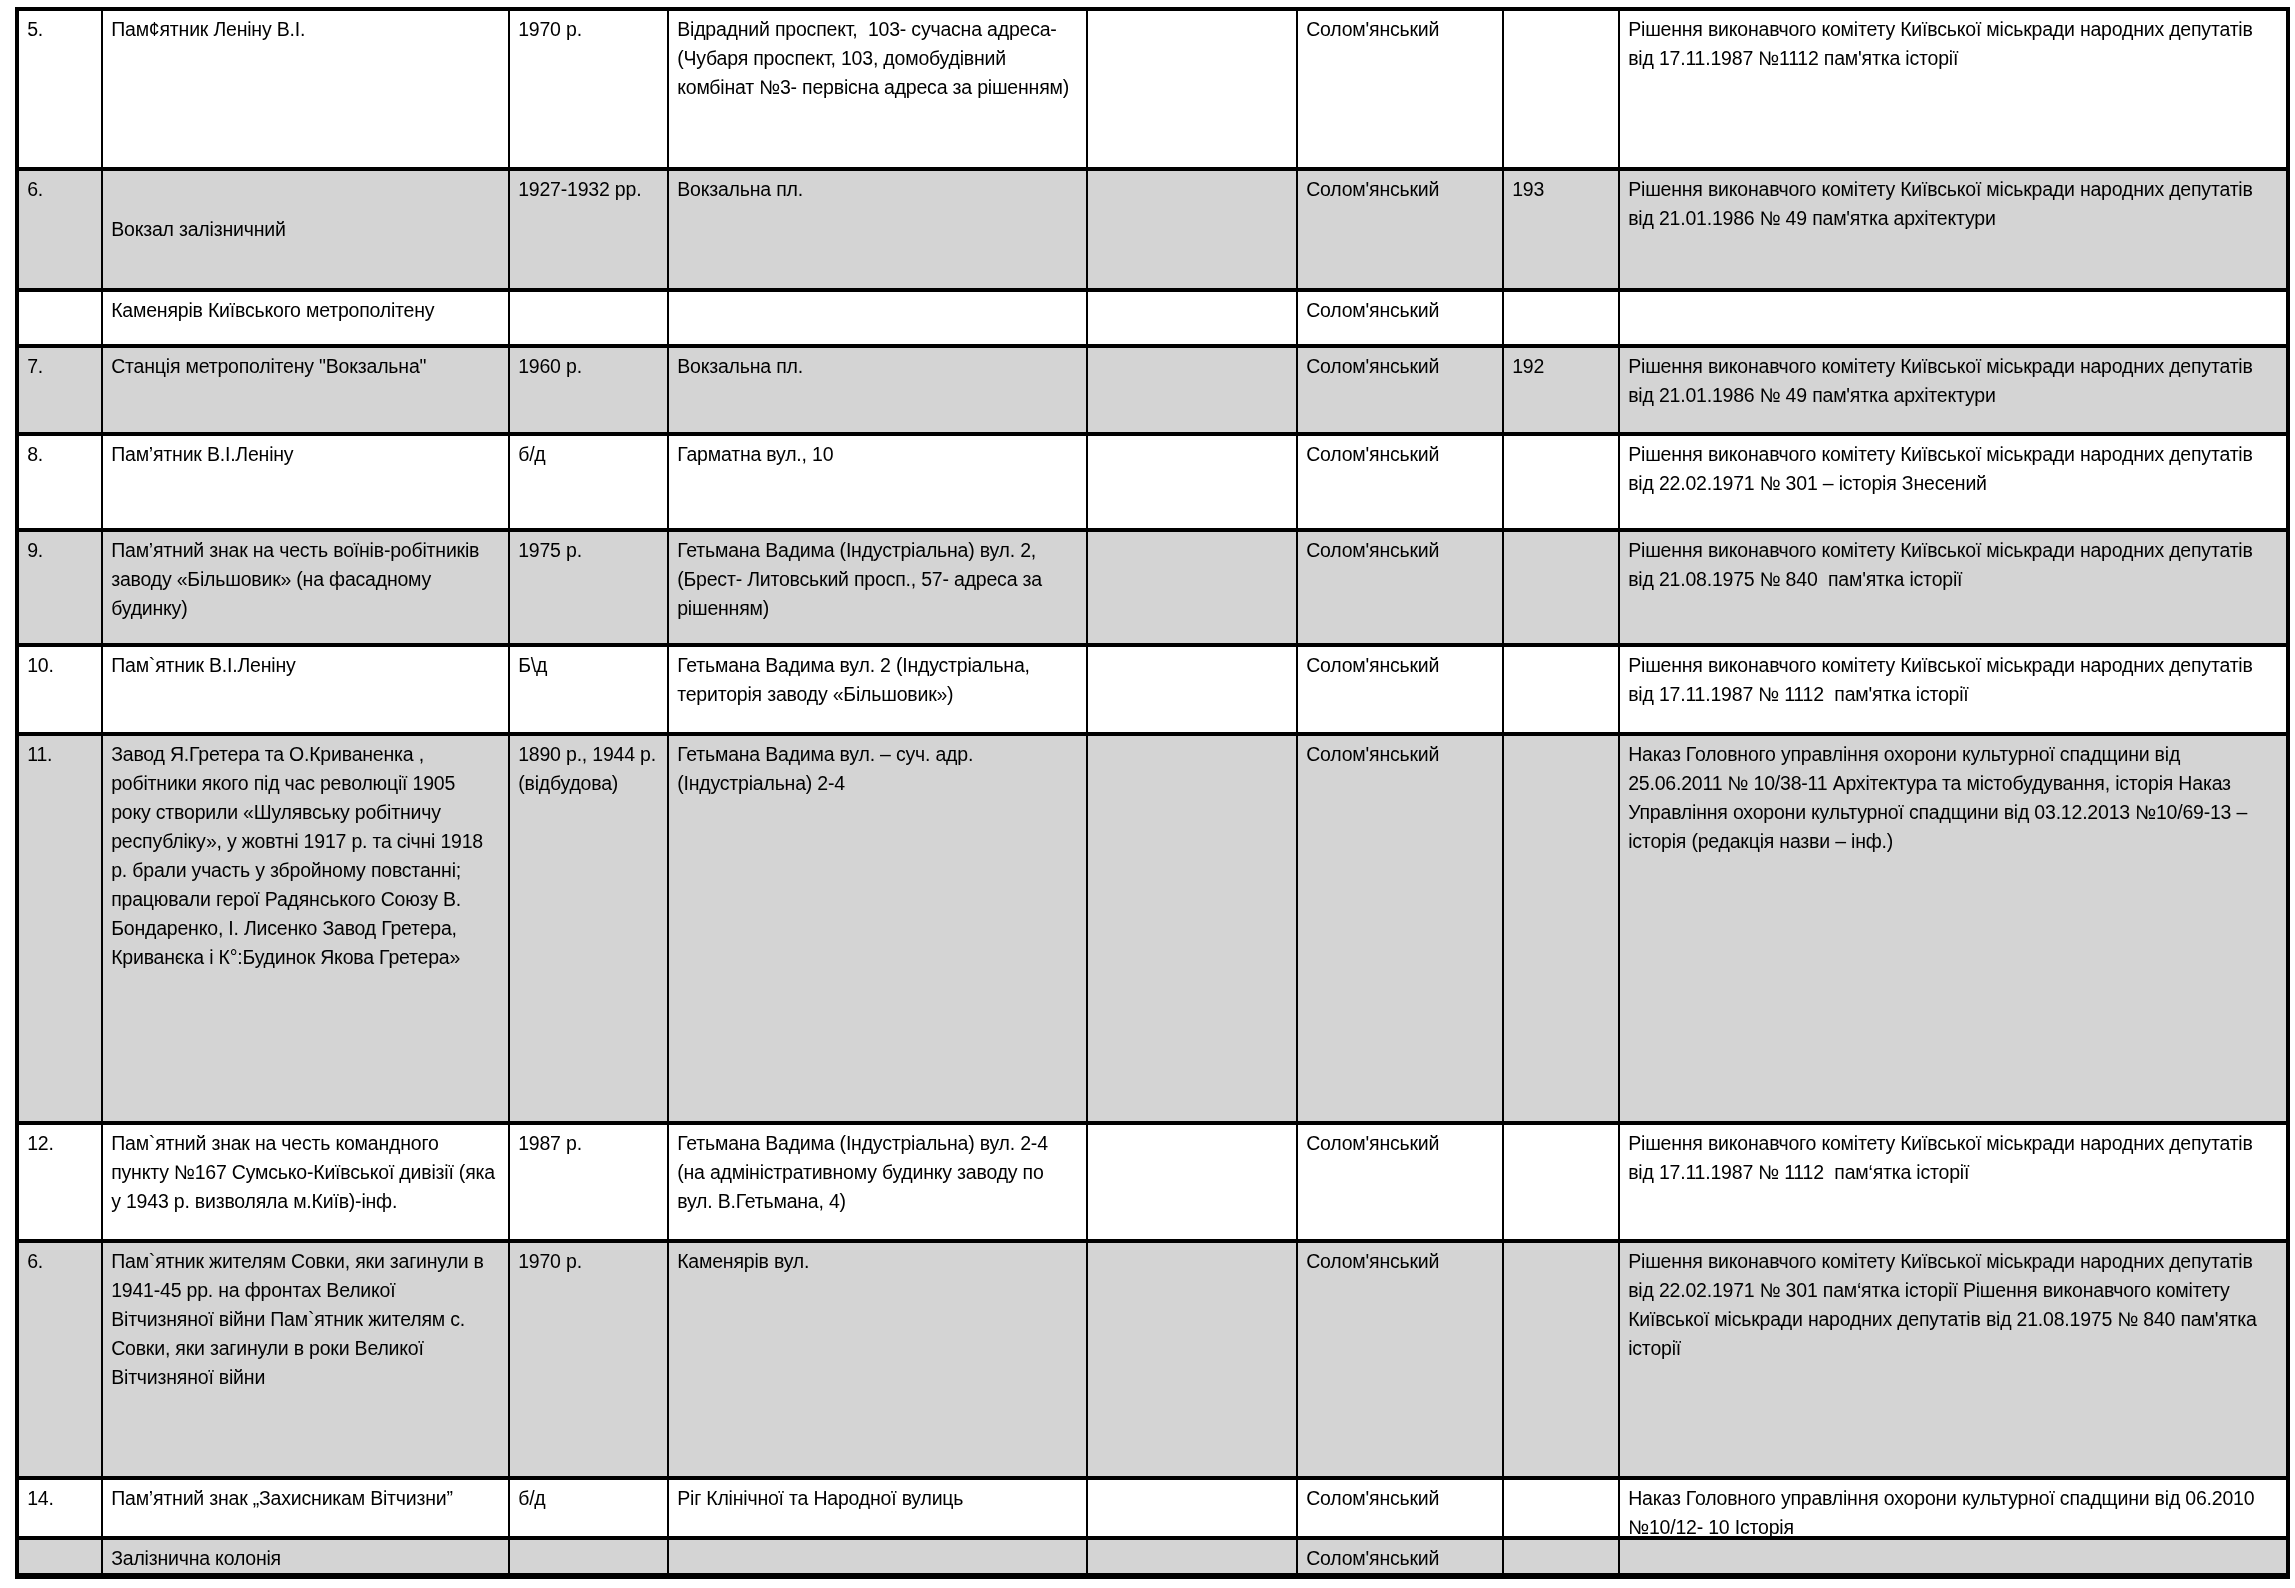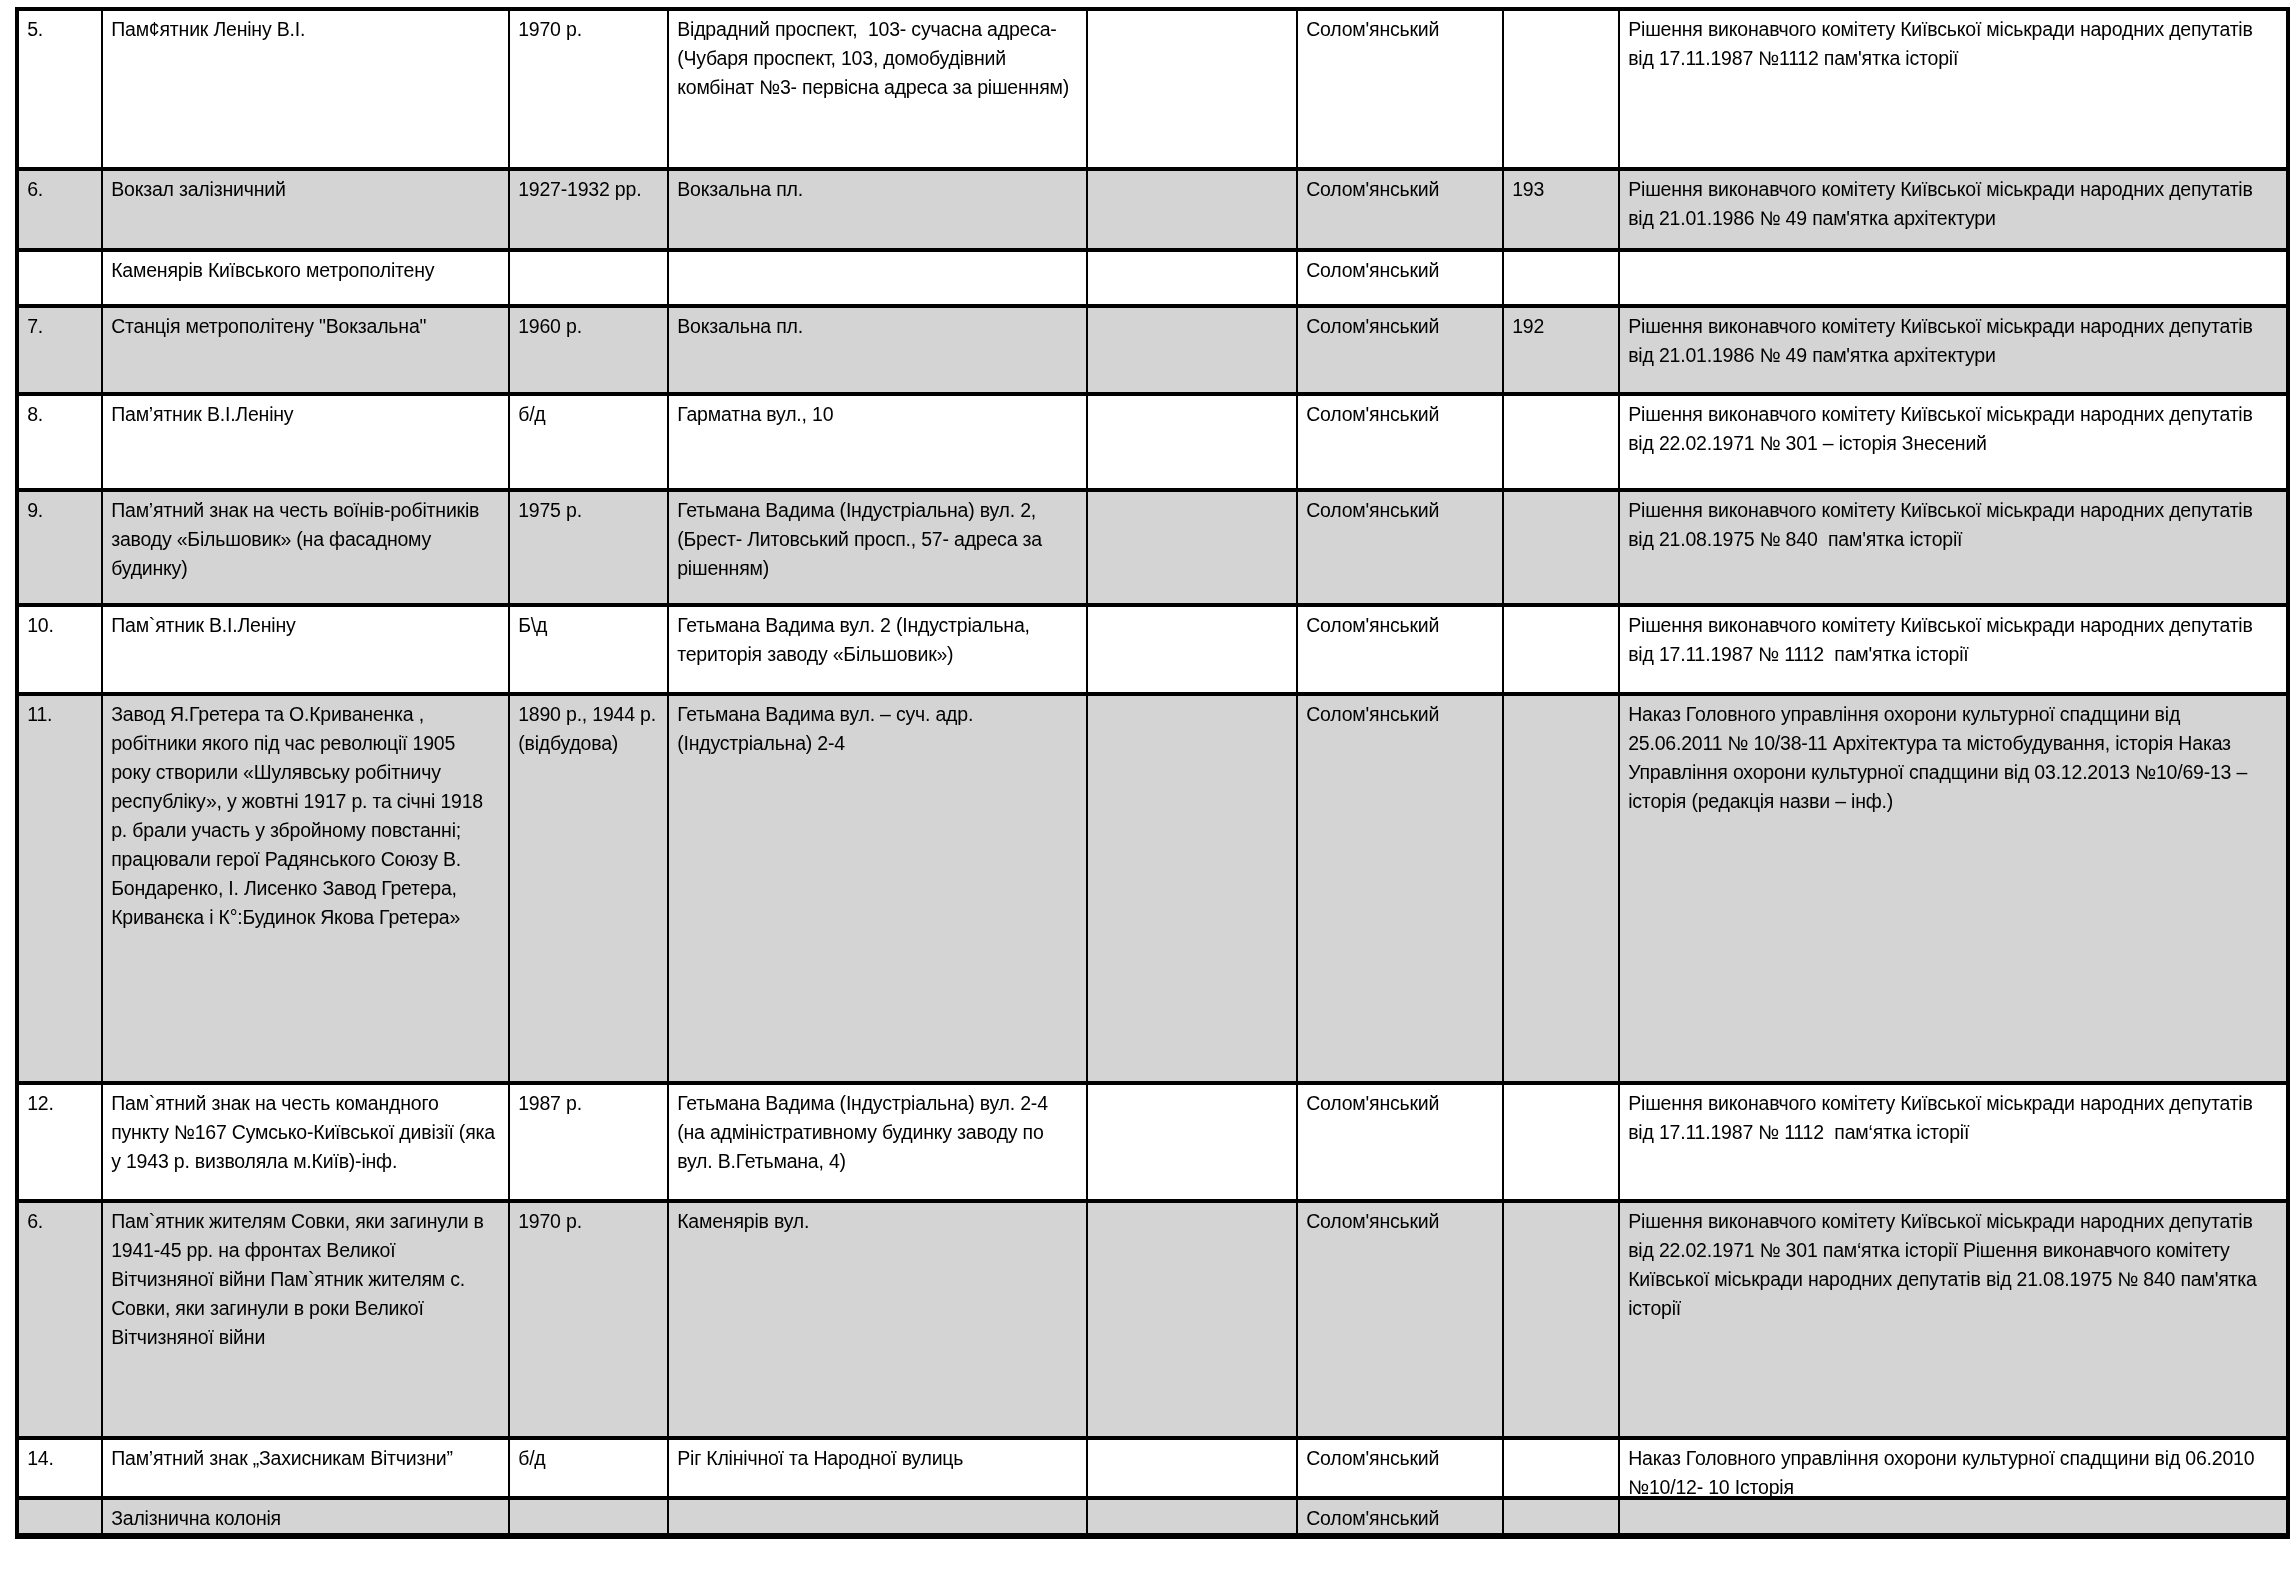--- a/index.html
+++ b/index.html
@@ -90,21 +90,21 @@
           </td>
           <td>
             <div class="cell" style="height: 156px;">Рішення виконавчого комітету Київської міськради народних депутатів від 17.11.1987 №1112 пам'ятка історії</div>
           </td>
         </tr>
         <tr class="shaded">
           <td>
             <div class="cell" style="height: 77px;">6.</div>
           </td>
           <td>
-            <div class="cell" style="height: 77px;">Вокзал залізничний</div>
+            <div class="cell" style="height: 77px; margin-top: 40px;">Вокзал залізничний</div>
           </td>
           <td>
             <div class="cell" style="height: 77px;">1927-1932 рр.</div>
           </td>
           <td>
             <div class="cell" style="height: 77px;">Вокзальна пл.</div>
           </td>
           <td>
             <div class="cell" style="height: 77px;"></div>
           </td>

